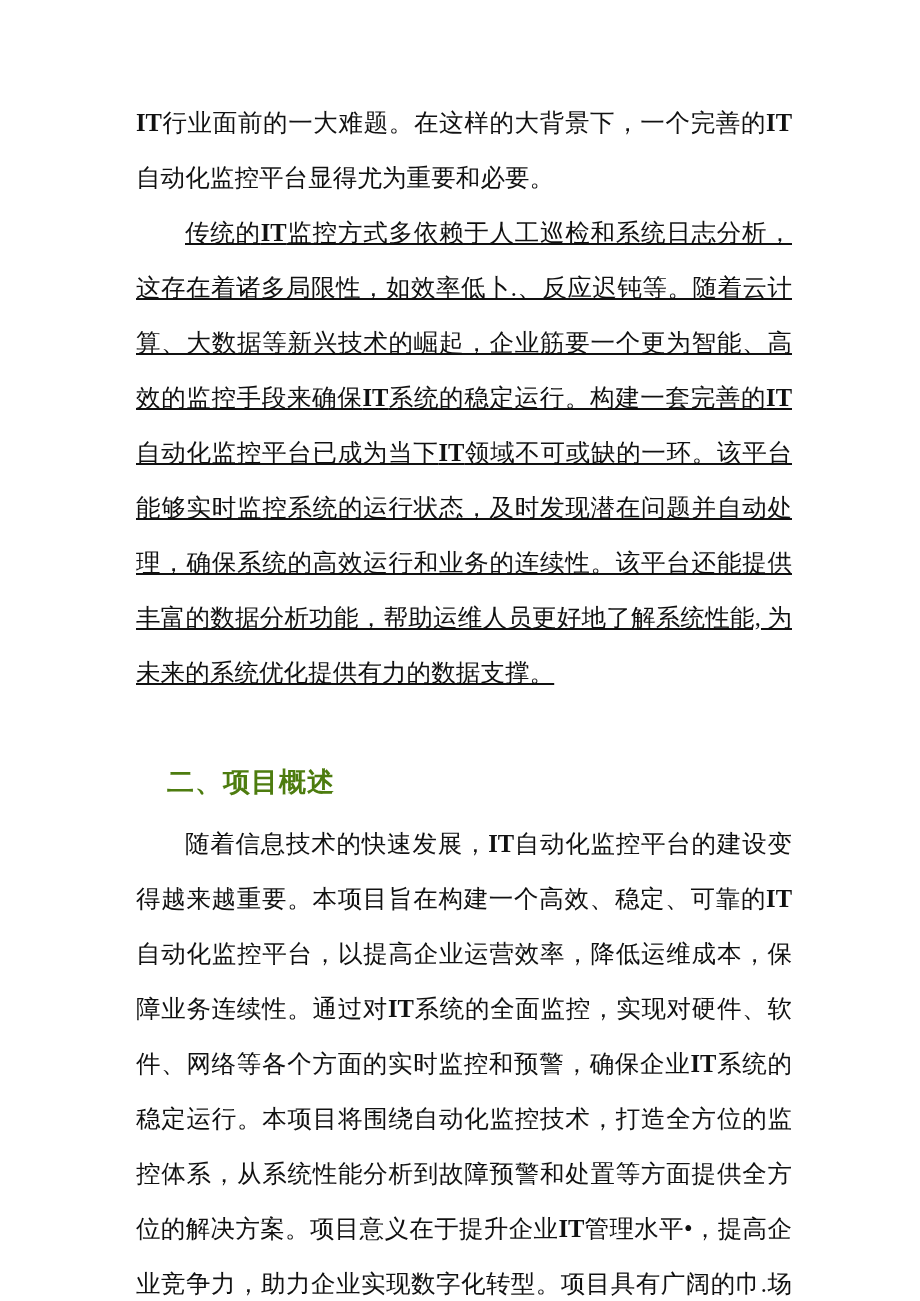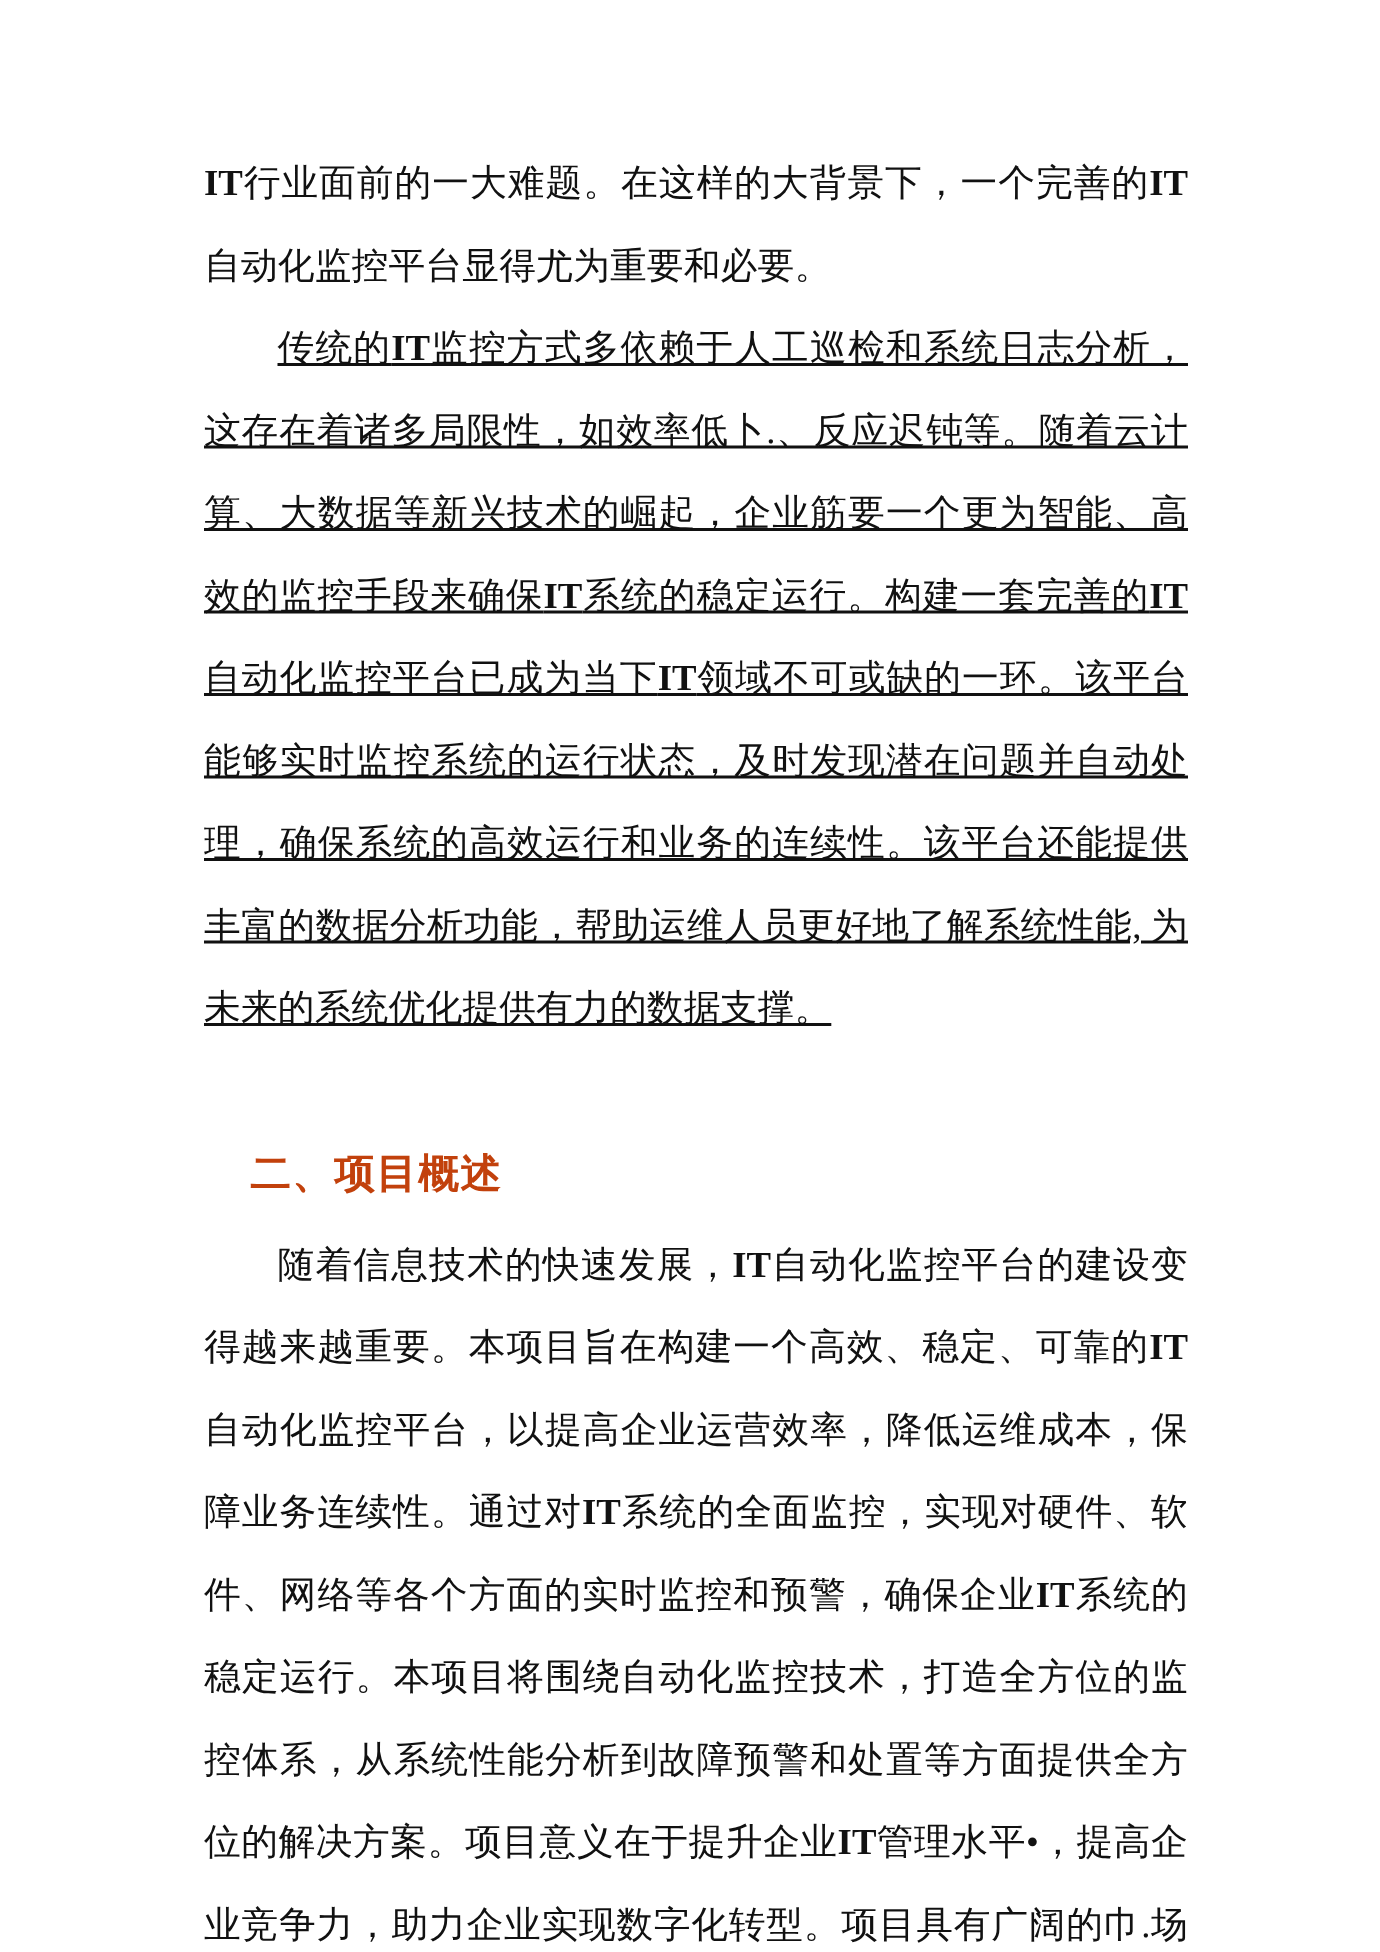--- a/index.html
+++ b/index.html
@@ -54,21 +54,21 @@
     font-weight: bold;
     letter-spacing: 0;
   }
   
   .heading {
     margin: 0;
     font-family: "Liberation Sans", "DejaVu Sans", sans-serif;
     font-size: 27px;
     font-weight: bold;
     line-height: 55px;
-    color: #c2410c;
+    color: #4d7c0f;
     text-indent: 1.15em;
     letter-spacing: 1px;
   }
   .spacer-before-heading { height: 55px; }
   .spacer-after-heading  { height: 6px; }
 </style>
 </head>
 <body>
 
 <div class="page">

